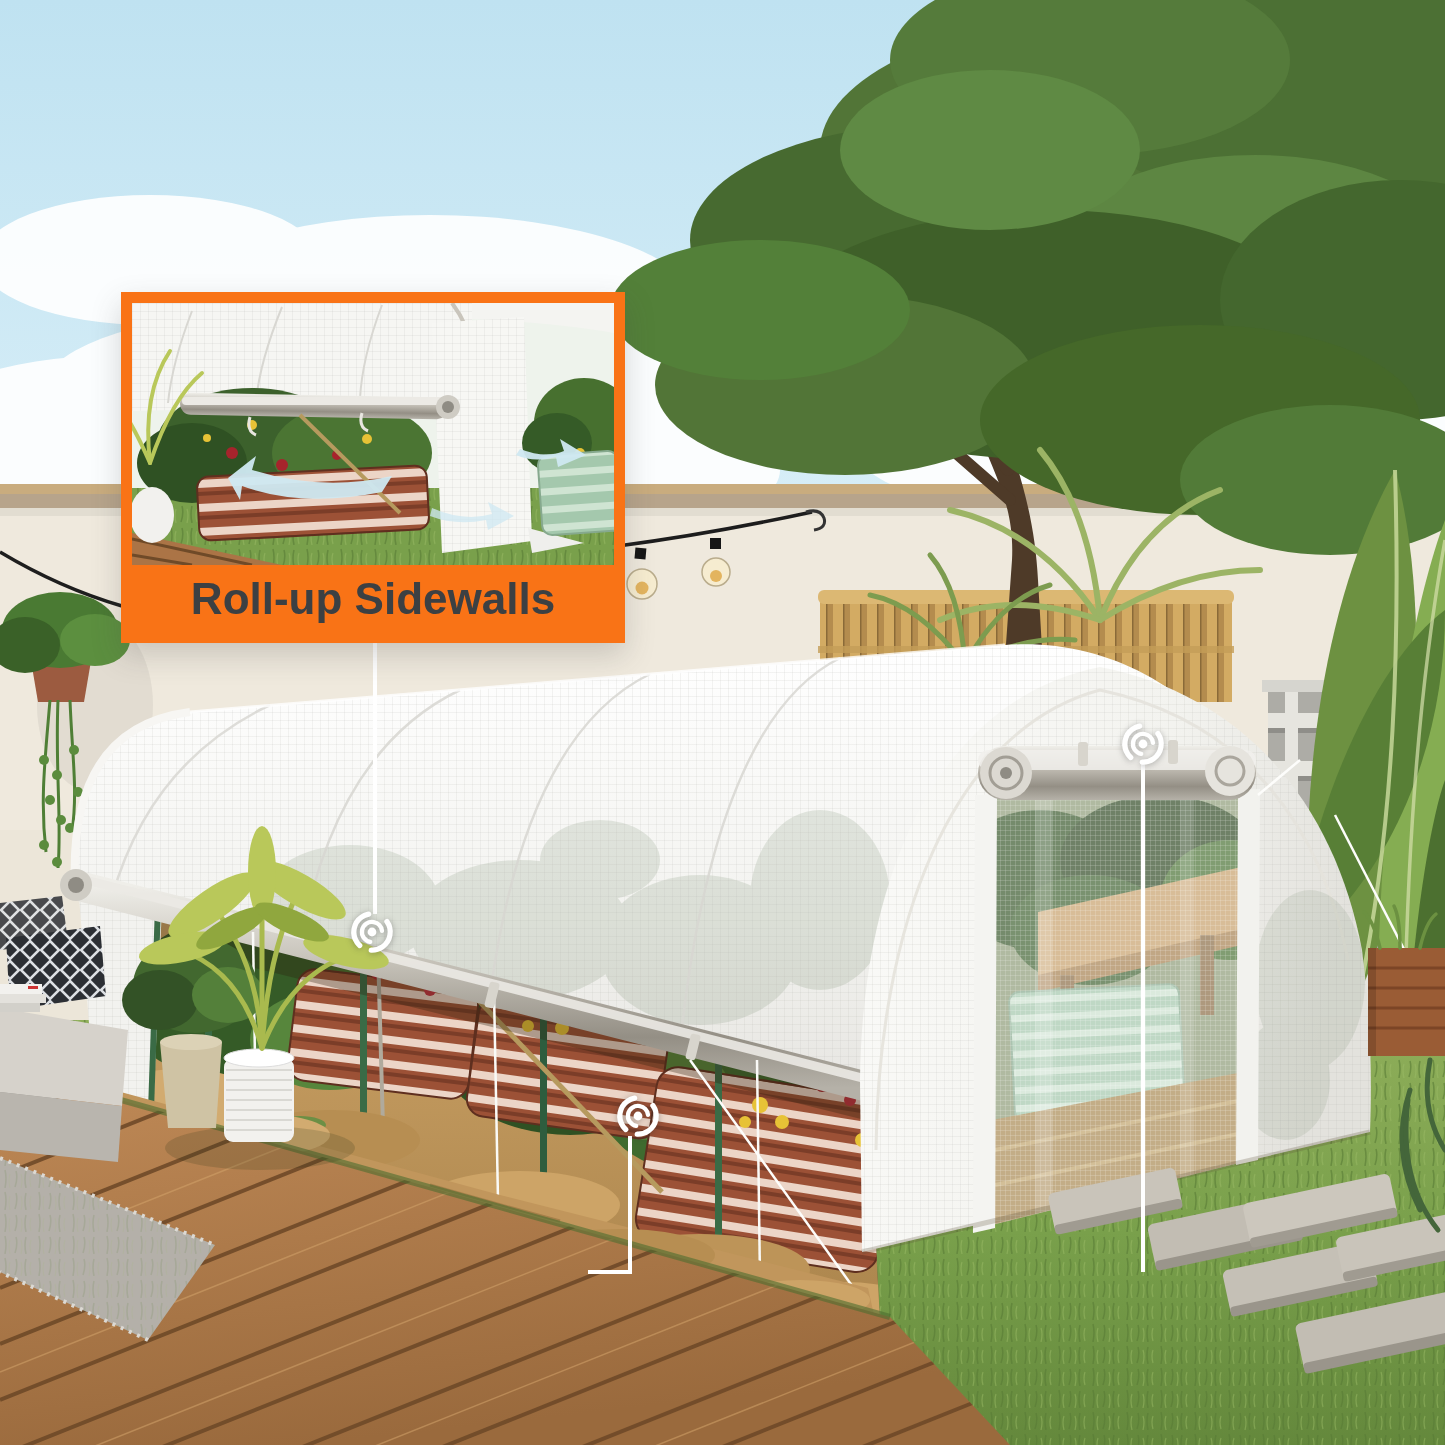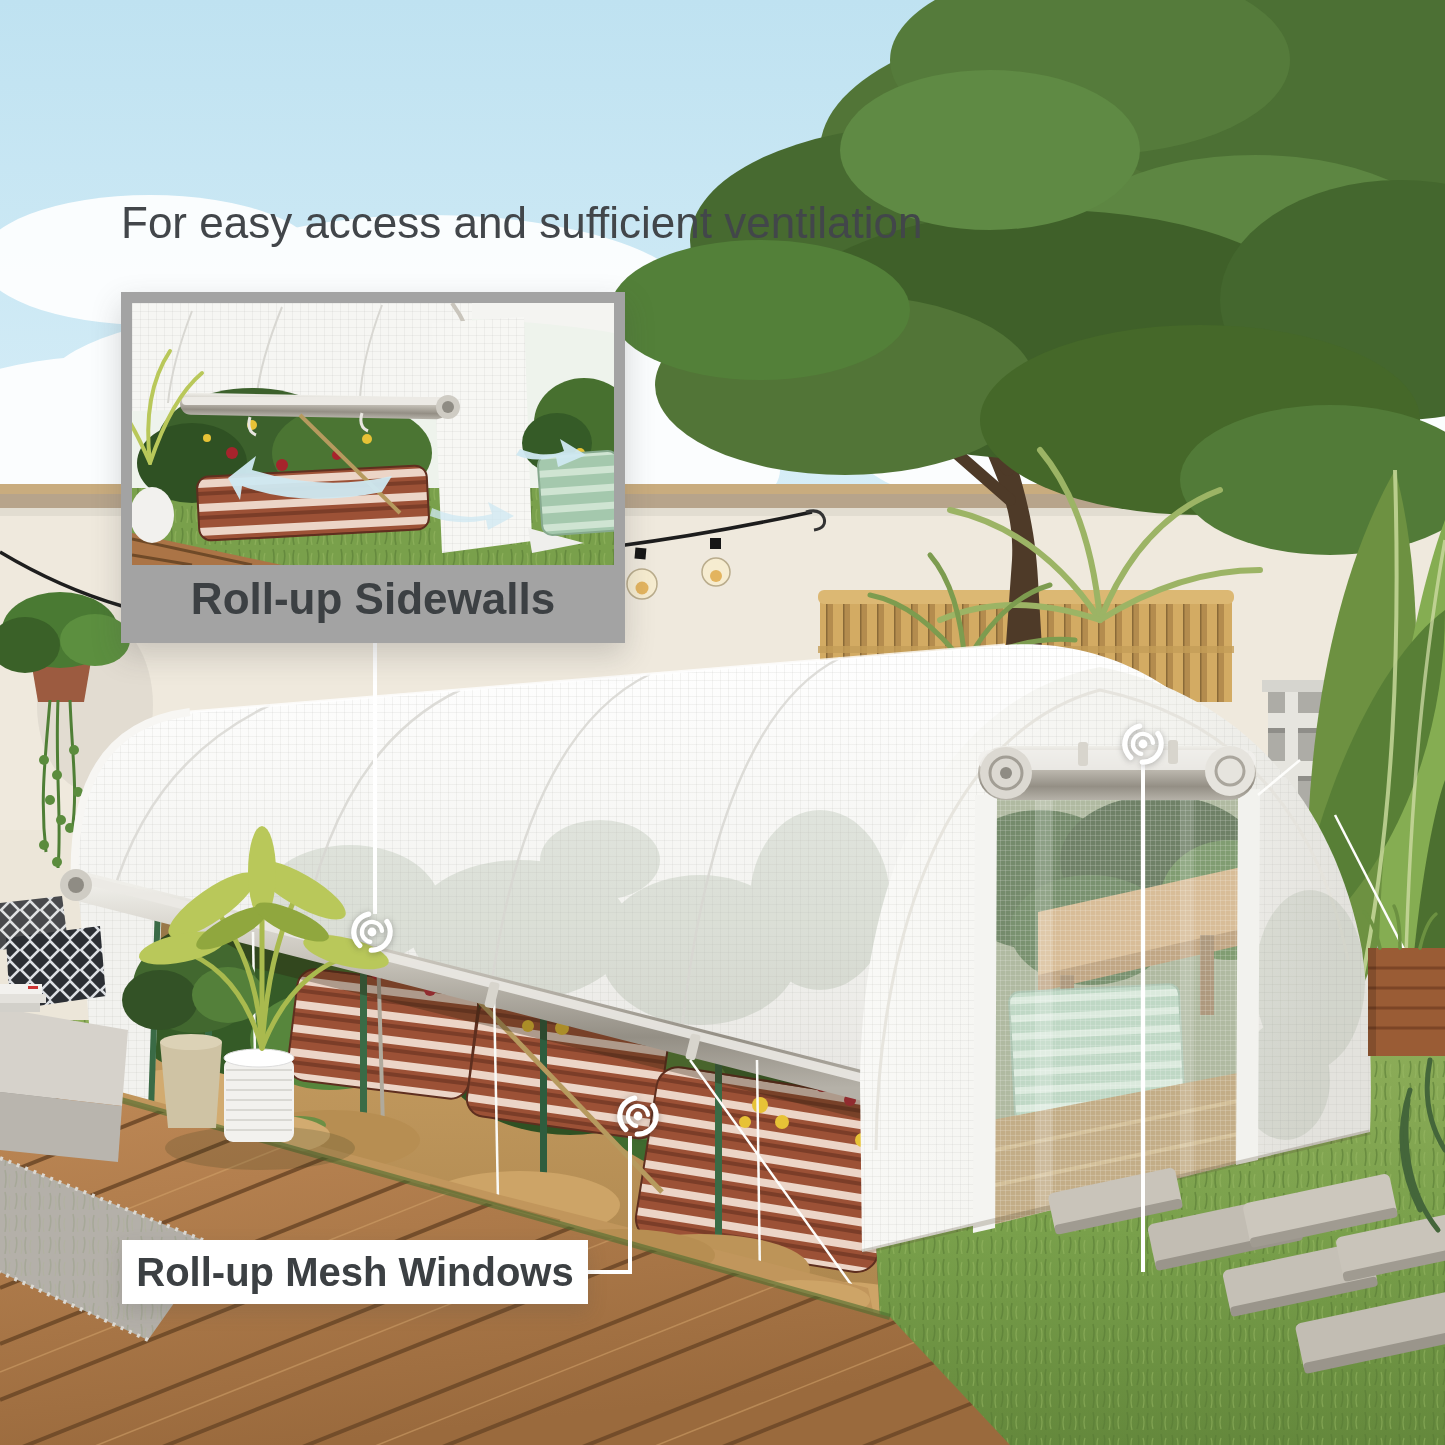--- a/index.html
+++ b/index.html
@@ -6,21 +6,21 @@
   .stage{position:relative;width:1445px;height:1445px;overflow:hidden;
          font-family:"Liberation Sans", sans-serif;background:#cde9f4;}
   .scene{position:absolute;left:0;top:0;z-index:0;}
   
   .title{position:absolute;left:118px;top:112px;z-index:10;
          font-size:64px;font-weight:800;letter-spacing:1.5px;color:#393c3f;}
   .subtitle{position:absolute;left:121px;top:198px;z-index:10;
          font-size:44px;font-weight:400;color:#42464a;}
   
   .inset-card{position:absolute;left:121px;top:292px;width:504px;height:351px;
-         background:#a3a3a3;z-index:10;box-sizing:border-box;padding:11px;
+         background:#f97316;z-index:10;box-sizing:border-box;padding:11px;
          box-shadow:0 12px 28px rgba(70,70,70,.22);display:flex;flex-direction:column;}
   .inset-photo{width:100%;height:262px;overflow:hidden;position:relative;background:#e8efe4;}
   .inset-label{flex:1;display:flex;align-items:center;justify-content:center;
          font-size:44px;font-weight:700;color:#3c4043;}
   
   .callout{position:absolute;background:#ffffff;z-index:10;
          display:flex;align-items:center;justify-content:center;
          font-size:40px;font-weight:700;color:#3c4043;
          box-shadow:0 8px 18px rgba(80,80,80,.18);}
   .callout.windows{left:122px;top:1240px;width:466px;height:64px;}
@@ -547,21 +547,20 @@
           <path d="M1420 948 q6 -26 16 -34"></path>
       </g>
       <g stroke="#44663a" stroke-width="5" fill="none" stroke-linecap="round">
         <path d="M1420 1210 q-30 -60 -10 -120"></path>
           <path d="M1438 1230 q-40 -50 -30 -130"></path>
           <path d="M1445 1150 q-25 -40 -15 -90"></path>
       </g>
     </g>
   </svg>
 
-  <div class="subtitle">For easy access and sufficient ventilation</div>
 
   <div class="cline c1"></div>
   <div class="cline c2v"></div>
   <div class="cline c2h"></div>
   <div class="cline c3"></div>
 
   <div class="inset-card">
     <div class="inset-photo">
       <svg width="482" height="262" viewBox="0 0 482 262">
         <rect width="482" height="262" fill="#eef3ec"></rect>
@@ -637,15 +636,14 @@
     <circle cx="24" cy="24" r="19" fill="none" stroke="#ffffff" stroke-width="5.5" stroke-dasharray="42 13 42 22.4" stroke-linecap="round" transform="rotate(-35 24 24)"></circle>
     <circle cx="24" cy="24" r="10.5" fill="none" stroke="#ffffff" stroke-width="4.5" stroke-dasharray="46 20" stroke-linecap="round" transform="rotate(100 24 24)"></circle>
     <circle cx="24" cy="24" r="4.6" fill="#ffffff"></circle>
   </svg>
   <svg class="ficon door" viewBox="0 0 48 48">
     <circle cx="24" cy="24" r="19" fill="none" stroke="#ffffff" stroke-width="5.5" stroke-dasharray="42 13 42 22.4" stroke-linecap="round" transform="rotate(-35 24 24)"></circle>
     <circle cx="24" cy="24" r="10.5" fill="none" stroke="#ffffff" stroke-width="4.5" stroke-dasharray="46 20" stroke-linecap="round" transform="rotate(100 24 24)"></circle>
     <circle cx="24" cy="24" r="4.6" fill="#ffffff"></circle>
   </svg>
 
-  <div class="callout windows">Roll-up Mesh Windows</div>
 
 </div>
 
 </body></html>

